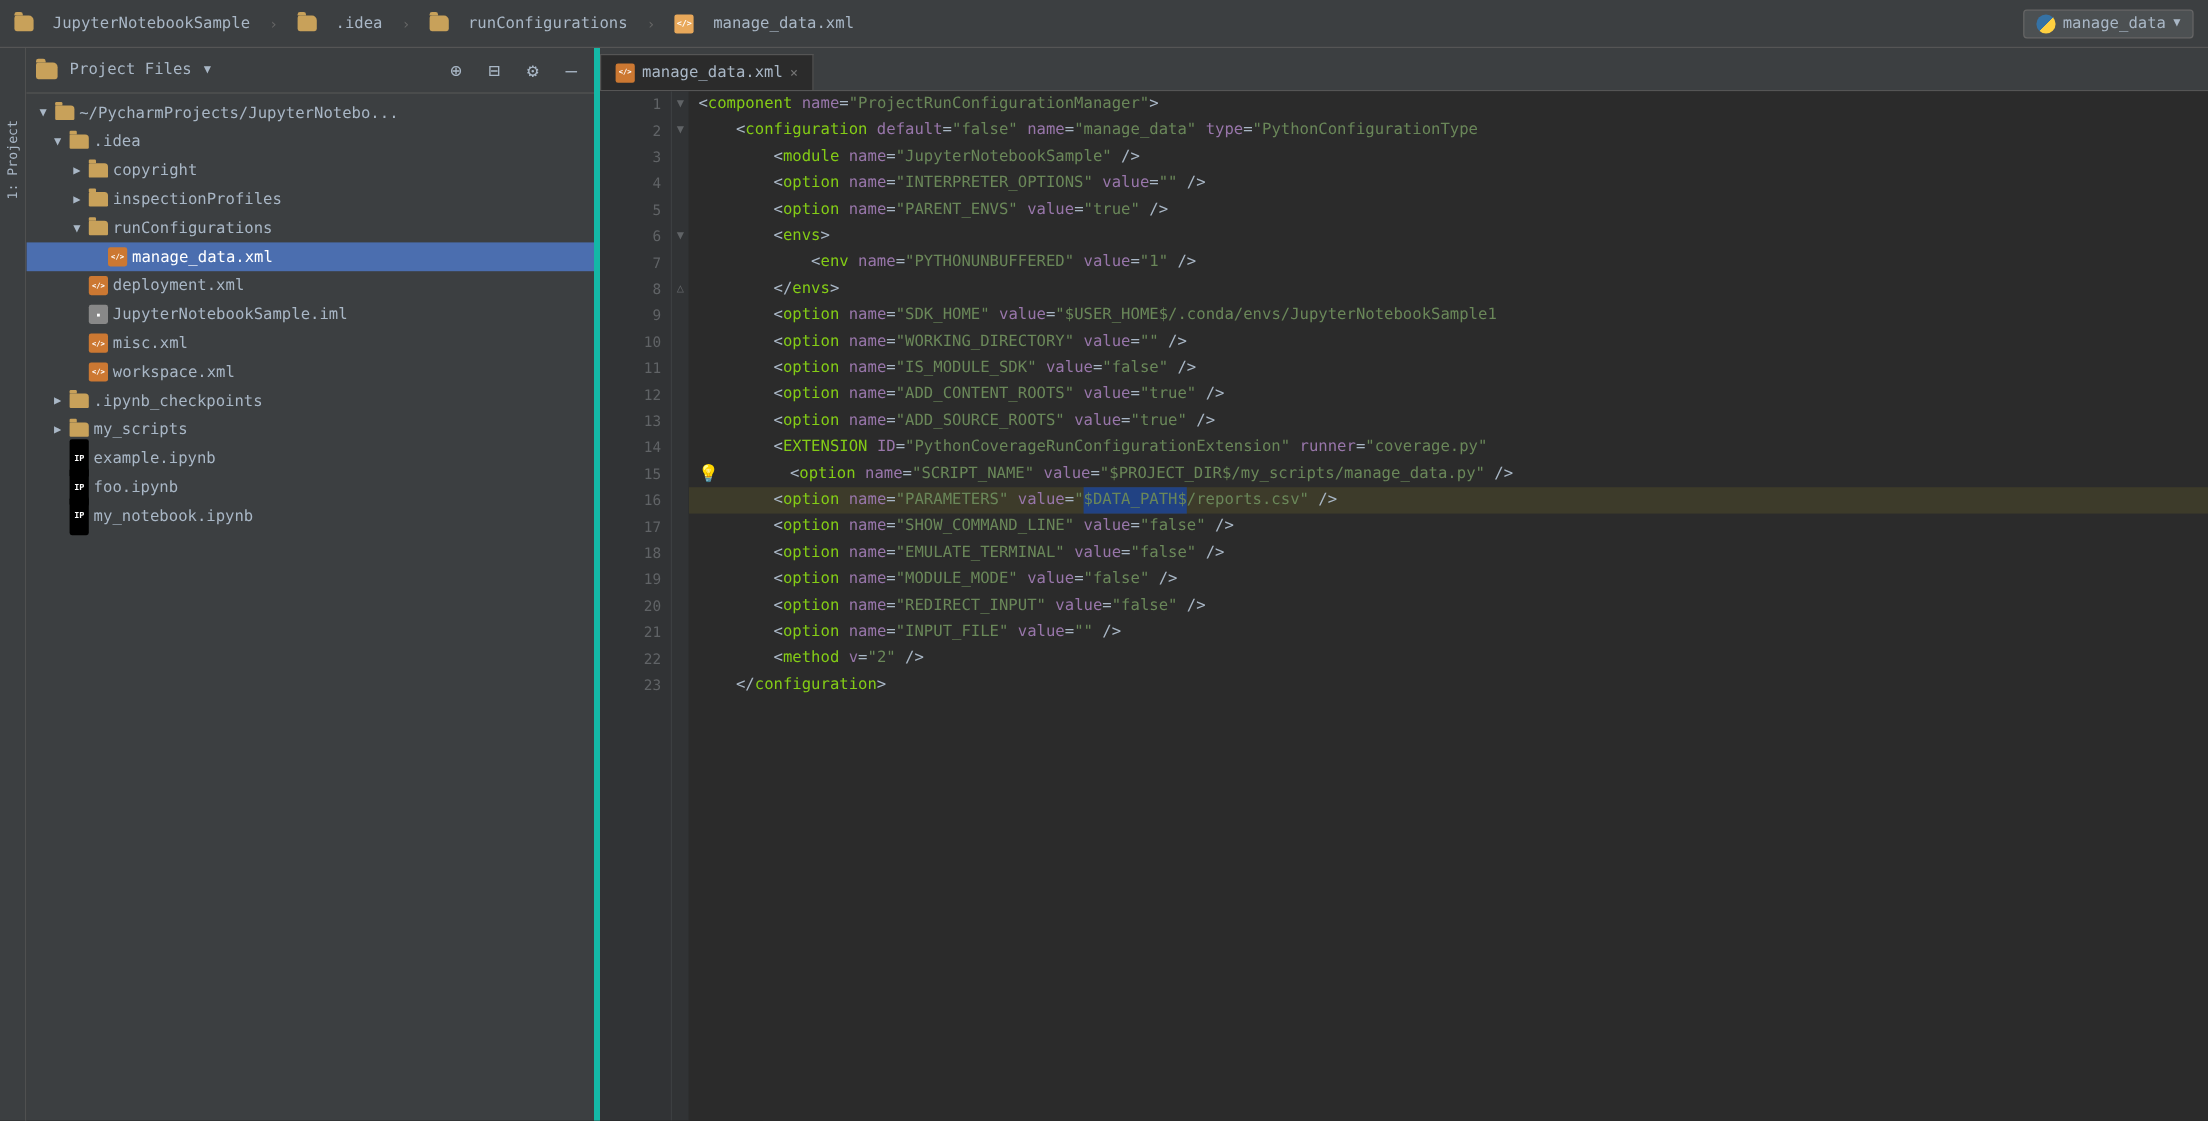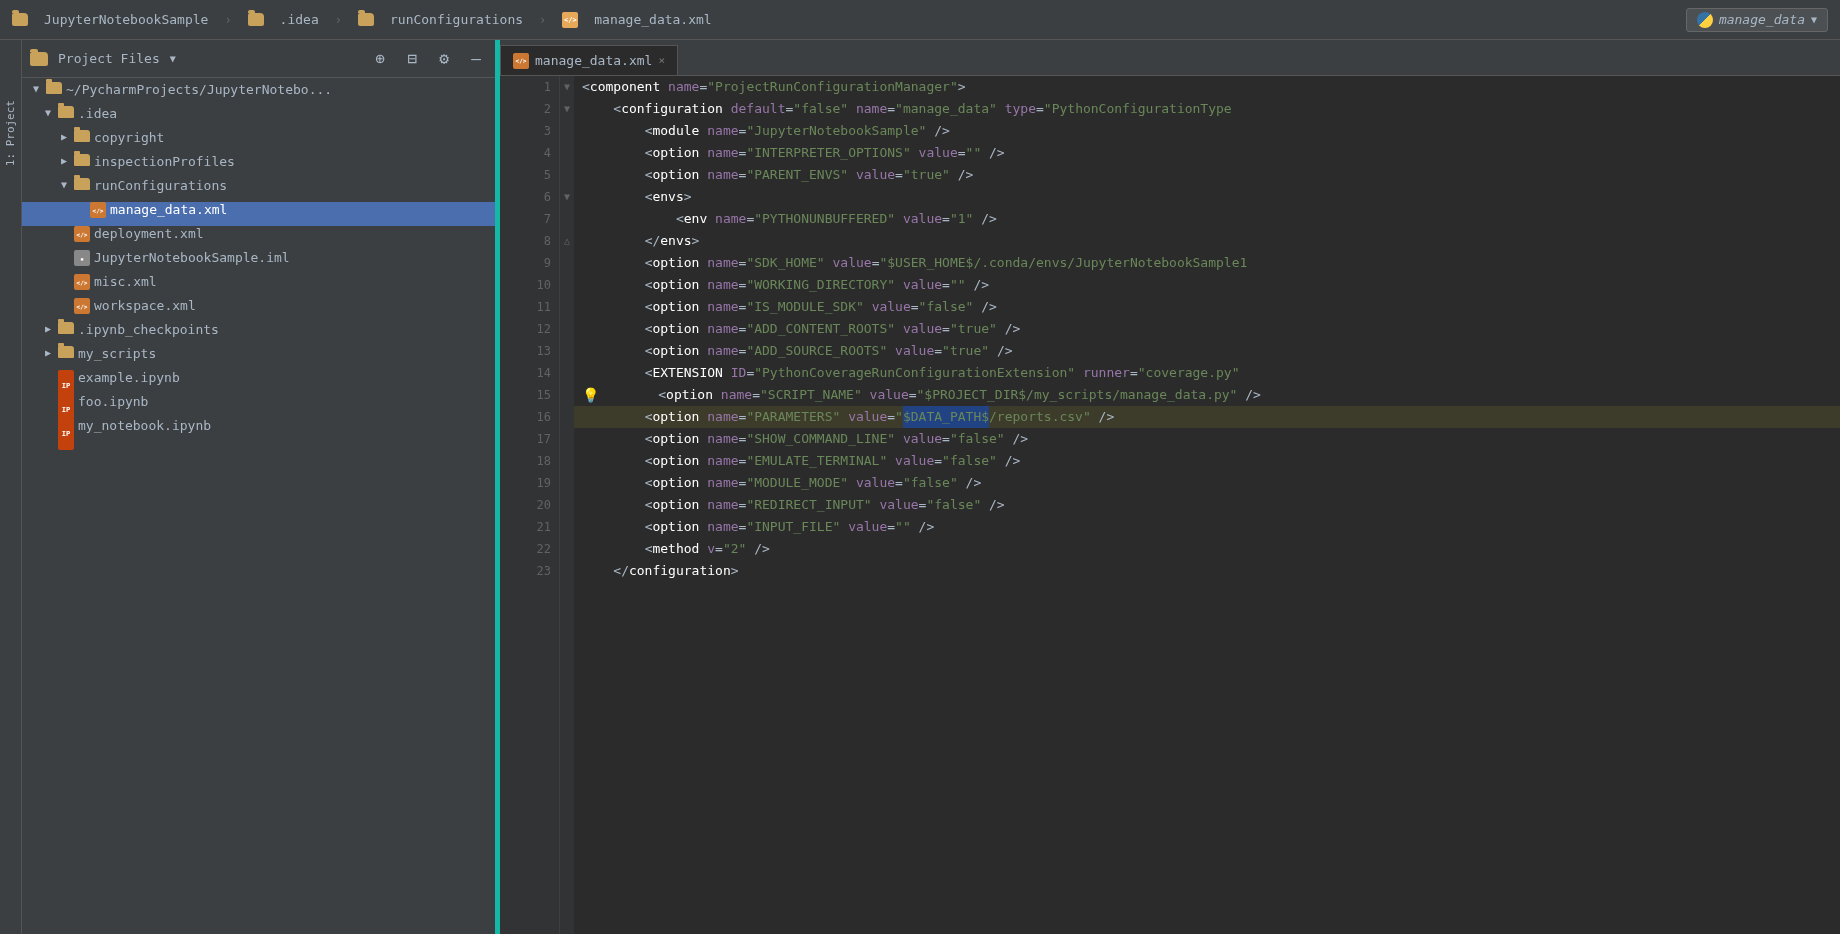--- a/index.html
+++ b/index.html
@@ -67,21 +67,20 @@
       align-items: center;
       justify-content: center;
       font-size: 7px;
       color: white;
       font-weight: bold;
     }
     .title-bar-right {
       display: flex;
       align-items: center;
       gap: 8px;
-      font-style: italic;
     }
     .run-config-btn {
       display: flex;
       align-items: center;
       gap: 6px;
       background: #4c5052;
       border: 1px solid #666;
       border-radius: 3px;
       padding: 3px 10px;
       color: #a9b7c6;
@@ -176,20 +175,21 @@
     }
 
     
     .file-tree {
       flex: 1;
       overflow-y: auto;
       padding: 4px 0;
     }
     .tree-item {
       display: flex;
+      align-items: center;
       height: 24px;
       padding-right: 8px;
       cursor: pointer;
       gap: 4px;
       white-space: nowrap;
     }
     .tree-item.selected { background: #4b6eaf; }
     .tree-item .indent { display: inline-block; }
     .chevron {
       width: 12px;
@@ -244,21 +244,21 @@
       display: inline-flex;
       align-items: center;
       justify-content: center;
       font-size: 6px;
       color: white;
       flex-shrink: 0;
     }
     .ipynb-file-icon {
       width: 16px;
       height: 32px;
-      background: #c2410c;
+      background: #000000;
       border-radius: 2px;
       display: inline-flex;
       align-items: center;
       justify-content: center;
       font-size: 7px;
       color: white;
       font-weight: bold;
       flex-shrink: 0;
     }
     .file-name { color: #a9b7c6; font-size: 13px; }
@@ -355,21 +355,21 @@
     .code-line {
       height: 22px;
       display: flex;
       align-items: center;
       padding-left: 8px;
       white-space: nowrap;
     }
     .code-line.highlighted { background: #3d3b2a; }
 
     
-    .xml-tag { color: #ffffff; }
+    .xml-tag { color: #84cc16; }
     .xml-attr { color: #9876aa; }
     .xml-val { color: #6a8759; }
     .xml-bracket { color: #a9b7c6; }
     .xml-text { color: #a9b7c6; }
     .xml-selected-val {
       color: #6a8759;
       background: #214283;
     }
 
     .bulb-icon {

